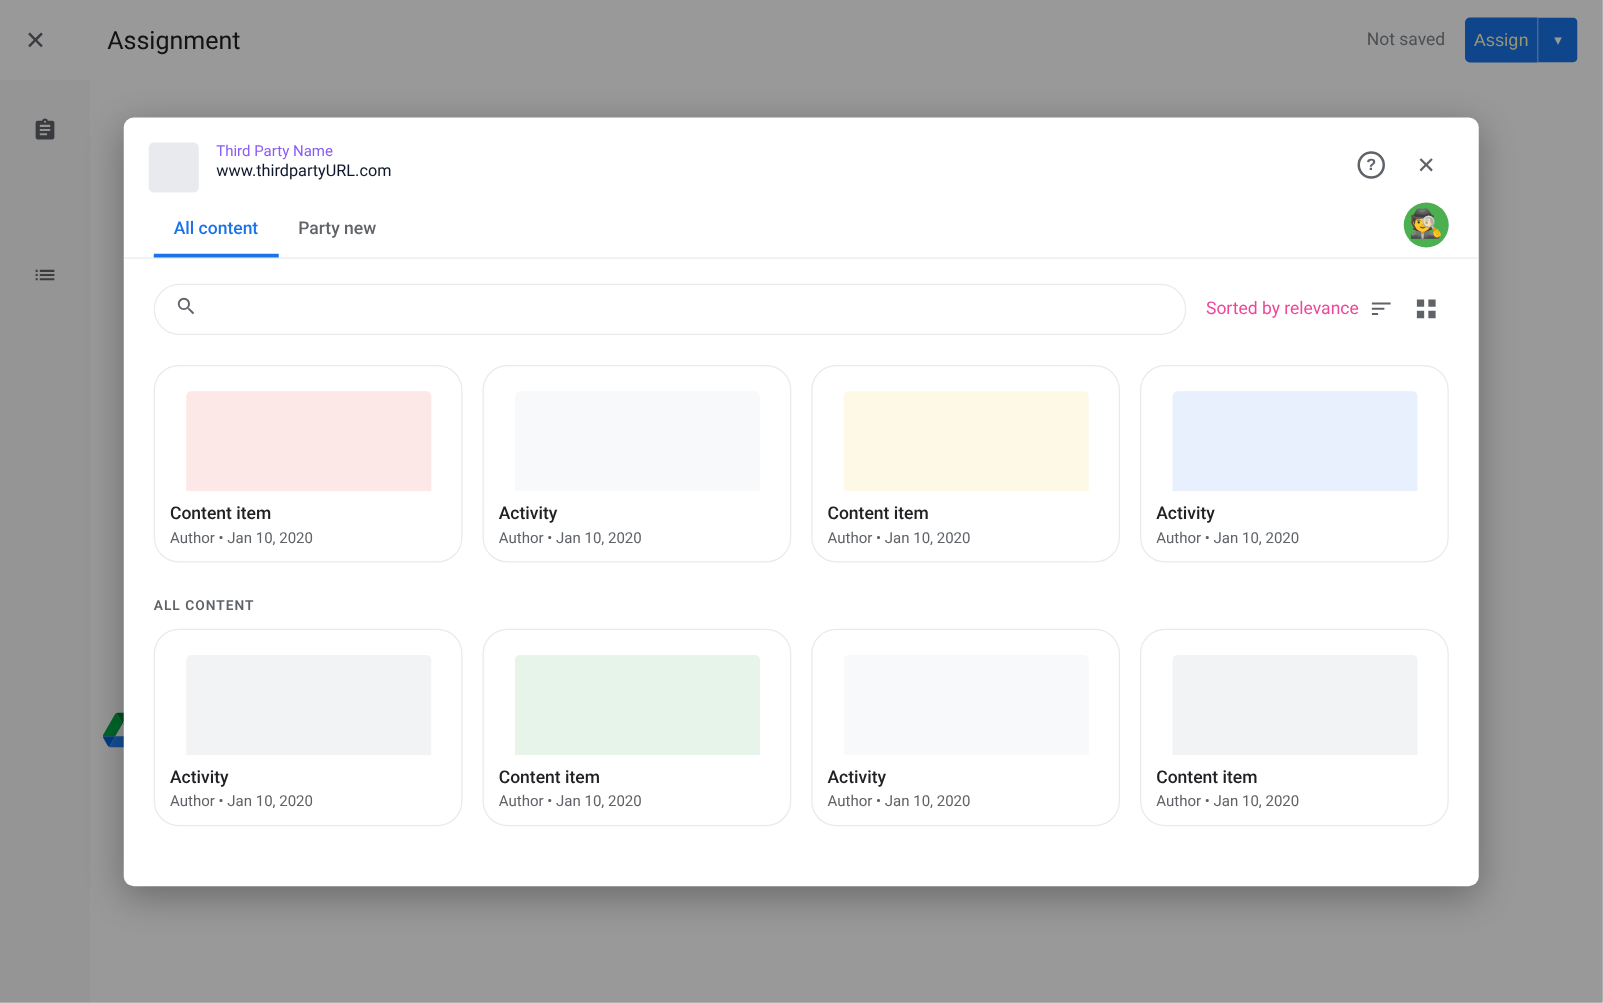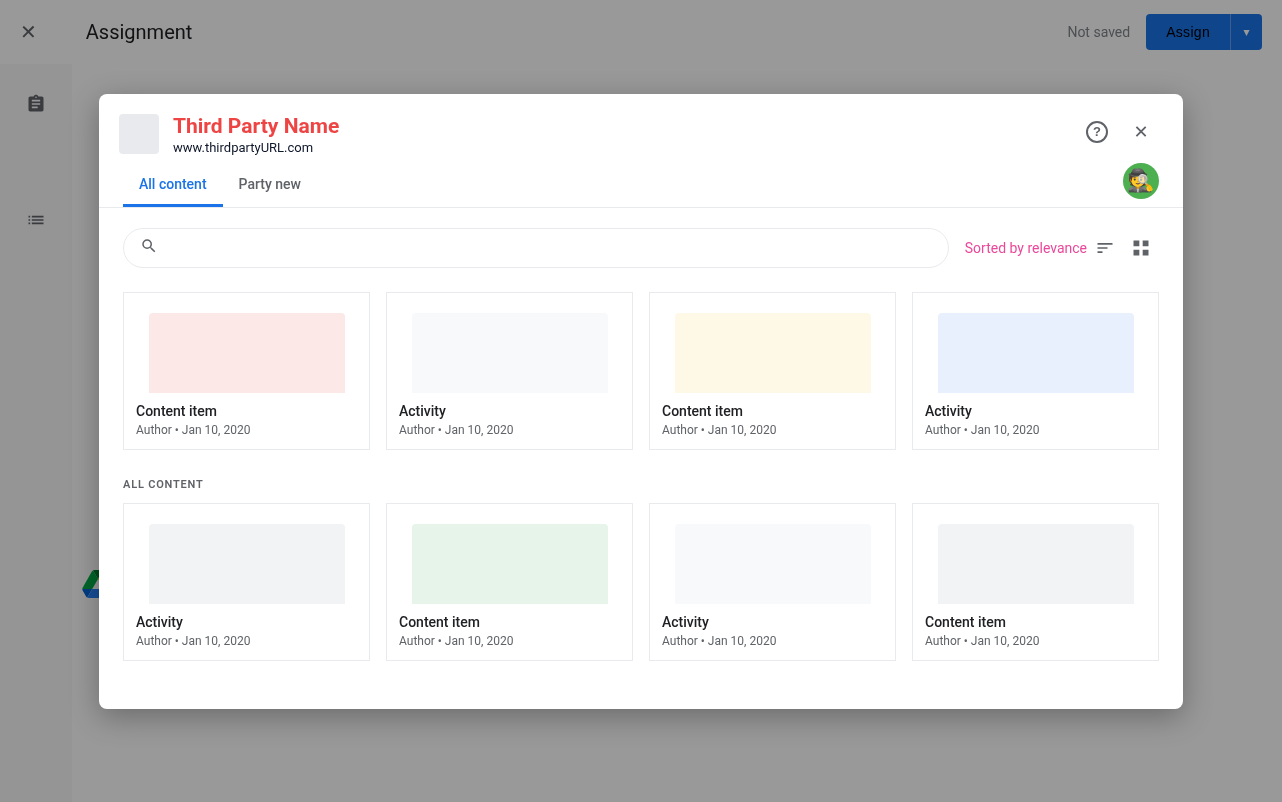--- a/index.html
+++ b/index.html
@@ -46,23 +46,23 @@
       gap: 0;
     }
     .not-saved-text {
       color: #80868b;
       font-size: 14px;
       margin-right: 16px;
       text-align: center;
     }
     .assign-btn {
       background: #1a73e8;
-      color: #000000;
-      border: none;
-      padding: 0 20px;
+      color: #fef9c3;
+      border: none;
+      padding: 0 7px;
       height: 36px;
       font-size: 14px;
       font-weight: 500;
       cursor: pointer;
       border-radius: 4px 0 0 4px;
       letter-spacing: 0.3px;
     }
     .assign-dropdown-btn {
       background: #1a73e8;
       color: #fff;
@@ -148,23 +148,23 @@
       height: 40px;
       background: #e8eaed;
       border-radius: 4px;
       margin-right: 14px;
       flex-shrink: 0;
     }
     .modal-title-group {
       flex: 1;
     }
     .modal-title {
-      font-size: 21px;
-      color: #ef4444;
-      font-weight: 700;
+      font-size: 12px;
+      color: #8b5cf6;
+      font-weight: 400;
       margin-bottom: 2px;
     }
     .modal-subtitle {
       font-size: 13px;
       color: #0f172a;
     }
     .modal-header-actions {
       display: flex;
       align-items: center;
       gap: 8px;
@@ -309,21 +309,21 @@
     .content-grid {
       display: grid;
       grid-template-columns: repeat(4, 1fr);
       gap: 16px;
       margin-bottom: 28px;
     }
 
     
     .content-card {
       border: 1px solid #e8eaed;
-      border-radius: 0;
+      border-radius: 20px;
       overflow: hidden;
       cursor: pointer;
       transition: box-shadow 0.2s;
       background: #fff;
     }
     .card-thumbnail {
       width: 100%;
       height: 100px;
       display: flex;
       align-items: flex-end;

